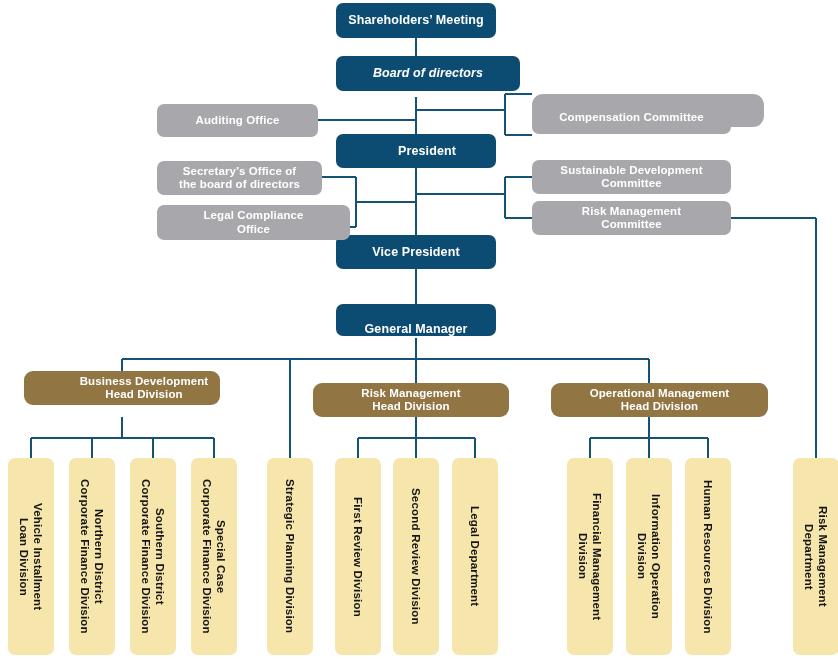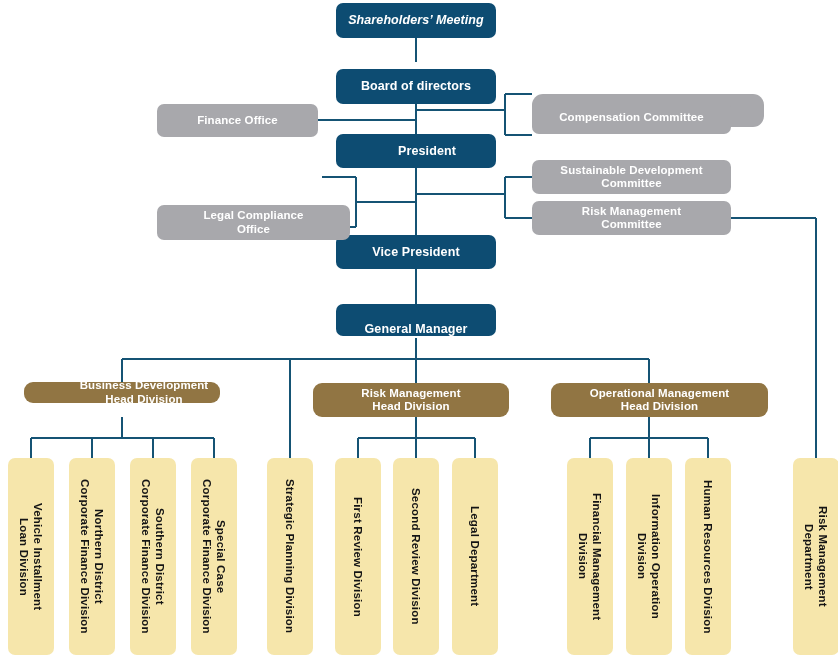--- a/index.html
+++ b/index.html
@@ -130,44 +130,48 @@
       <line x1="475" y1="438" x2="475" y2="458"></line>
 
       <line x1="649" y1="417" x2="649" y2="438"></line>
       <line x1="590" y1="438" x2="708" y2="438"></line>
       <line x1="590" y1="438" x2="590" y2="458"></line>
       <line x1="649" y1="438" x2="649" y2="458"></line>
       <line x1="708" y1="438" x2="708" y2="458"></line>
     </g>
   </svg>
 
-  <div class="node primary" style="left:336px;top:3px;width:160px;height:35px;font-style:italic;">
+  <div class="node primary" style="left:336px;top:3px;width:160px;height:35px;">
     <span>Shareholders’ Meeting</span>
   </div>
 
-  <div class="node primary" style="left:336px;top:69px;width:160px;height:35px;">
+  <div class="node primary" style="left:336px;top:56px;width:184px;height:35px;font-style:italic;">
     <span>Board of directors</span>
   </div>
 
   <div class="node primary" style="left:336px;top:134px;width:160px;height:34px;padding-left:22px;">
     <span>President</span>
   </div>
 
   <div class="node primary" style="left:336px;top:235px;width:160px;height:34px;">
     <span>Vice President</span>
   </div>
 
   <div class="node primary" style="left:336px;top:304px;width:160px;height:32px;align-items:flex-end;">
     <span>General Manager</span>
   </div>
 
   <div class="node committee" style="left:157px;top:104px;width:161px;height:33px;">
-    <span>Finance Office</span>
-  </div>
-
+    <span>Auditing Office</span>
+  </div>
+
+  <div class="node committee" style="left:157px;top:161px;width:165px;height:34px;white-space:pre;">
+    <span>Secretary’s Office of
+the board of directors</span>
+  </div>
 
   <div class="node committee" style="left:157px;top:205px;width:193px;height:35px;white-space:pre;">
     <span>Legal Compliance
 Office</span>
   </div>
 
   <div class="node committee" style="left:532px;top:94px;width:232px;height:33px;border-radius:11px;">
     <span>Audit Committee</span>
   </div>
 
@@ -178,21 +182,21 @@
   <div class="node committee" style="left:532px;top:160px;width:199px;height:34px;white-space:pre;text-align:center;">
     <span>Sustainable Development
 Committee</span>
   </div>
 
   <div class="node committee" style="left:532px;top:201px;width:199px;height:34px;white-space:pre;">
     <span>Risk Management
 Committee</span>
   </div>
 
-  <div class="node headdiv" style="left:24px;top:382px;width:196px;height:21px;white-space:pre;padding-left:44px;">
+  <div class="node headdiv" style="left:24px;top:371px;width:196px;height:34px;white-space:pre;padding-left:44px;">
     <span>Business Development
 Head Division</span>
   </div>
 
   <div class="node headdiv" style="left:313px;top:383px;width:196px;height:34px;white-space:pre;">
     <span>Risk Management
 Head Division</span>
   </div>
 
   <div class="node headdiv" style="left:551px;top:383px;width:217px;height:34px;white-space:pre;">

